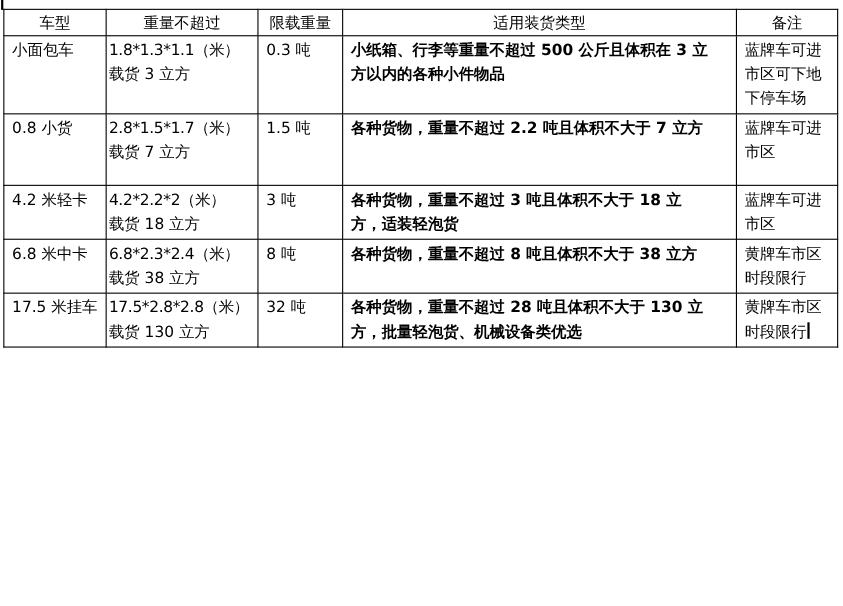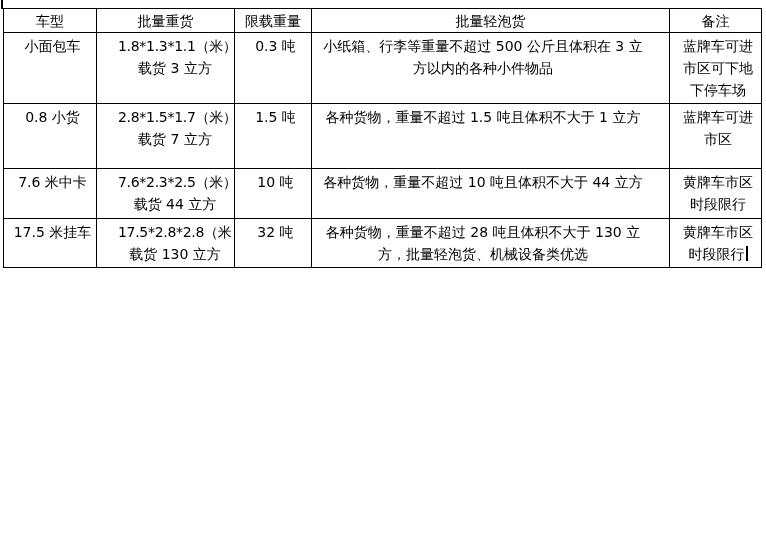--- a/index.html
+++ b/index.html
@@ -34,25 +34,25 @@
     border: 1px solid #000000;
     overflow: hidden;
   }
   .spec-table th {
     font-weight: normal;
     vertical-align: middle;
     padding: 0 2px;
   }
   .spec-table td {
     vertical-align: top;
-    text-align: center;
+    text-align: left;
     padding: 2px 2px 2px 7px;
   }
-  td.c-spec { padding-left: 21px; }
-  td.c-cargo { padding-right: 22px; }
+  td.c-spec { padding-left: 2px; }
+  td.c-cargo { padding-right: 22px; font-weight: bold; }
   .spec-l1 { white-space: nowrap; letter-spacing: -0.3px; }
   .caret {
     display: inline-block;
     width: 2px;
     height: 15px;
     background: #000000;
     vertical-align: -2px;
     margin-left: 1px;
   }
 </style>
@@ -65,23 +65,23 @@
   <colgroup>
     <col style="width:93px">
     <col style="width:138px">
     <col style="width:77px">
     <col style="width:358px">
     <col style="width:92px">
   </colgroup>
   <tbody>
     <tr style="height:24px">
       <th><span>车型</span></th>
-      <th><span>批量重货</span></th>
+      <th><span>重量不超过</span></th>
       <th><span>限载重量</span></th>
-      <th><span>批量轻泡货</span></th>
+      <th><span>适用装货类型</span></th>
       <th><span>备注</span></th>
     </tr>
 
     <tr style="height:71px">
       <td class="c-vehicle"><span>小面包车</span></td>
       <td class="c-spec">
         <div class="spec-l1">1.8*1.3*1.1（米）</div>
         <div>载货 3 立方</div>
       </td>
       <td class="c-load"><span>0.3 吨</span></td>
@@ -90,37 +90,47 @@
     </tr>
 
 
     <tr style="height:65px">
       <td class="c-vehicle"><span>0.8 小货</span></td>
       <td class="c-spec">
         <div class="spec-l1">2.8*1.5*1.7（米）</div>
         <div>载货 7 立方</div>
       </td>
       <td class="c-load"><span>1.5 吨</span></td>
-      <td class="c-cargo"><span>各种货物，重量不超过 1.5 吨且体积不大于 1 立方</span></td>
+      <td class="c-cargo"><span>各种货物，重量不超过 2.2 吨且体积不大于 7 立方</span></td>
+      <td class="c-note"><span>蓝牌车可进市区</span></td>
+    </tr>
+
+    <tr style="height:45px">
+      <td class="c-vehicle"><span>4.2 米轻卡</span></td>
+      <td class="c-spec">
+        <div class="spec-l1">4.2*2.2*2（米）</div>
+        <div>载货 18 立方</div>
+      </td>
+      <td class="c-load"><span>3 吨</span></td>
+      <td class="c-cargo"><span>各种货物，重量不超过 3 吨且体积不大于 18 立方，适装轻泡货</span></td>
       <td class="c-note"><span>蓝牌车可进市区</span></td>
     </tr>
 
 
-
-
-    <tr style="height:50px">
-      <td class="c-vehicle"><span>7.6 米中卡</span></td>
+    <tr style="height:43px">
+      <td class="c-vehicle"><span>6.8 米中卡</span></td>
       <td class="c-spec">
-        <div class="spec-l1">7.6*2.3*2.5（米）</div>
-        <div>载货 44 立方</div>
+        <div class="spec-l1">6.8*2.3*2.4（米）</div>
+        <div>载货 38 立方</div>
       </td>
-      <td class="c-load"><span>10 吨</span></td>
-      <td class="c-cargo"><span>各种货物，重量不超过 10 吨且体积不大于 44 立方</span></td>
+      <td class="c-load"><span>8 吨</span></td>
+      <td class="c-cargo"><span>各种货物，重量不超过 8 吨且体积不大于 38 立方</span></td>
       <td class="c-note"><span>黄牌车市区时段限行</span></td>
     </tr>
+
 
 
 
     <tr style="height:46px">
       <td class="c-vehicle"><span>17.5 米挂车</span></td>
       <td class="c-spec">
         <div class="spec-l1">17.5*2.8*2.8（米）</div>
         <div>载货 130 立方</div>
       </td>
       <td class="c-load"><span>32 吨</span></td>

